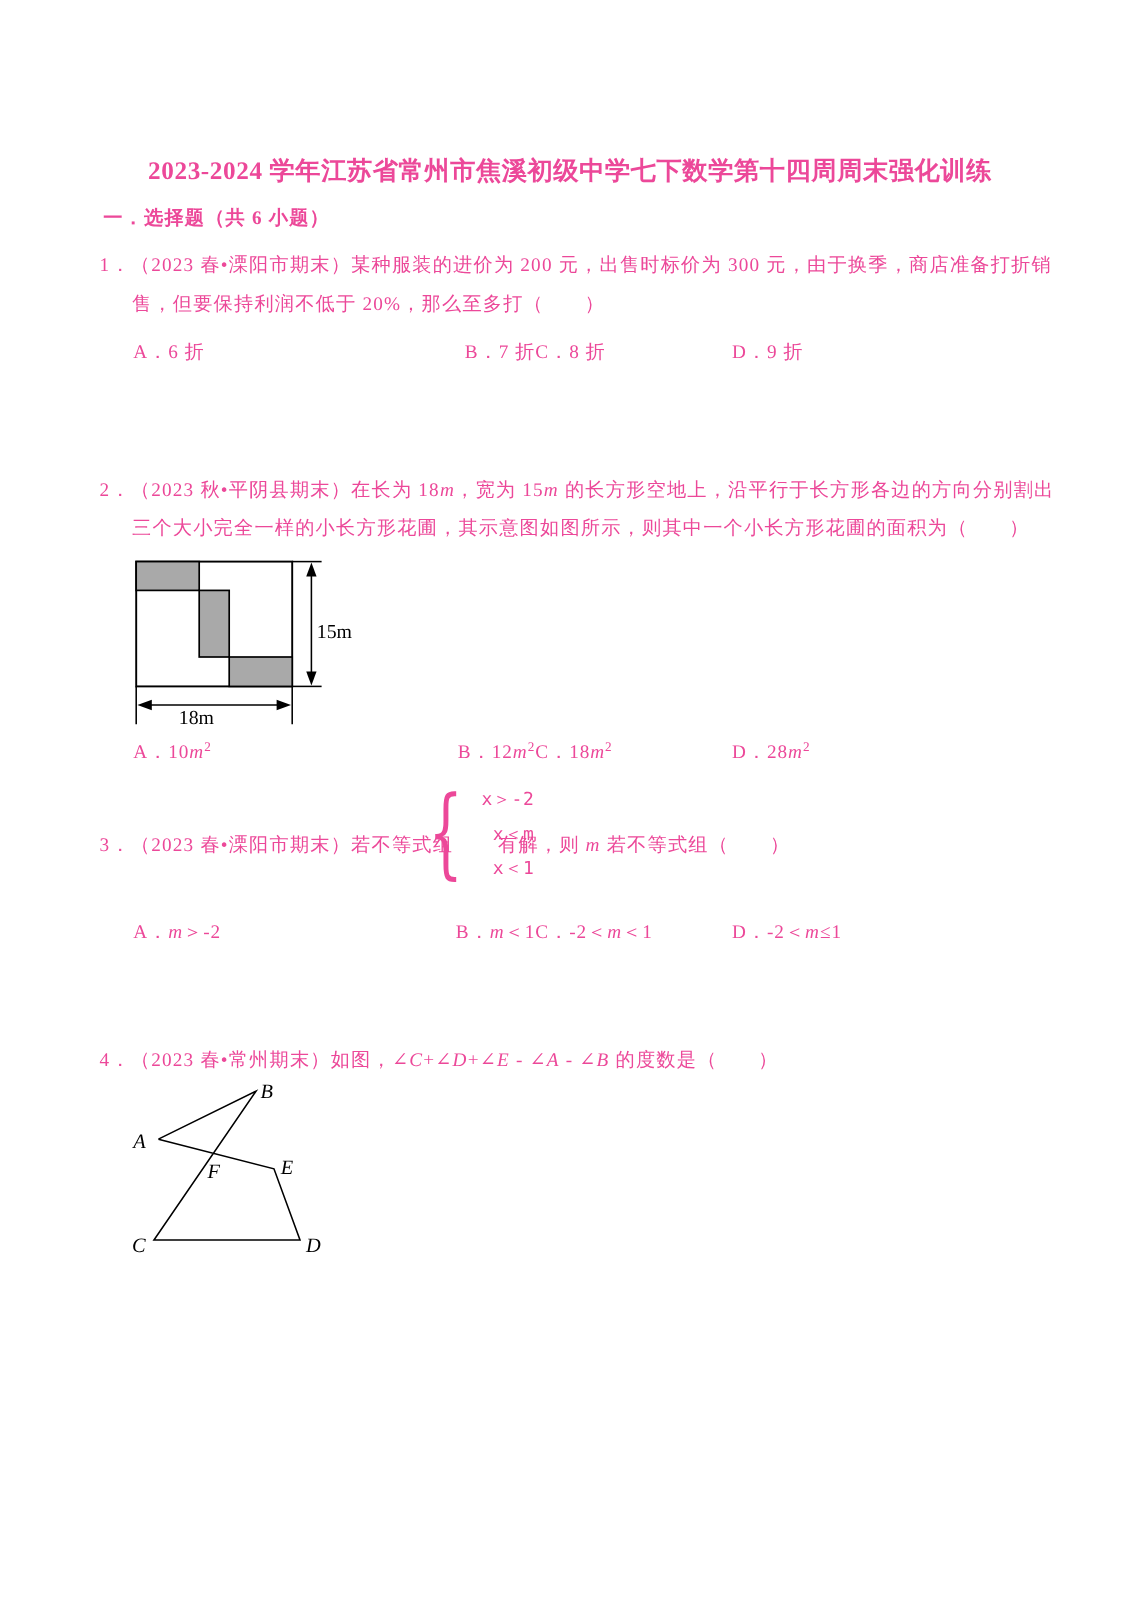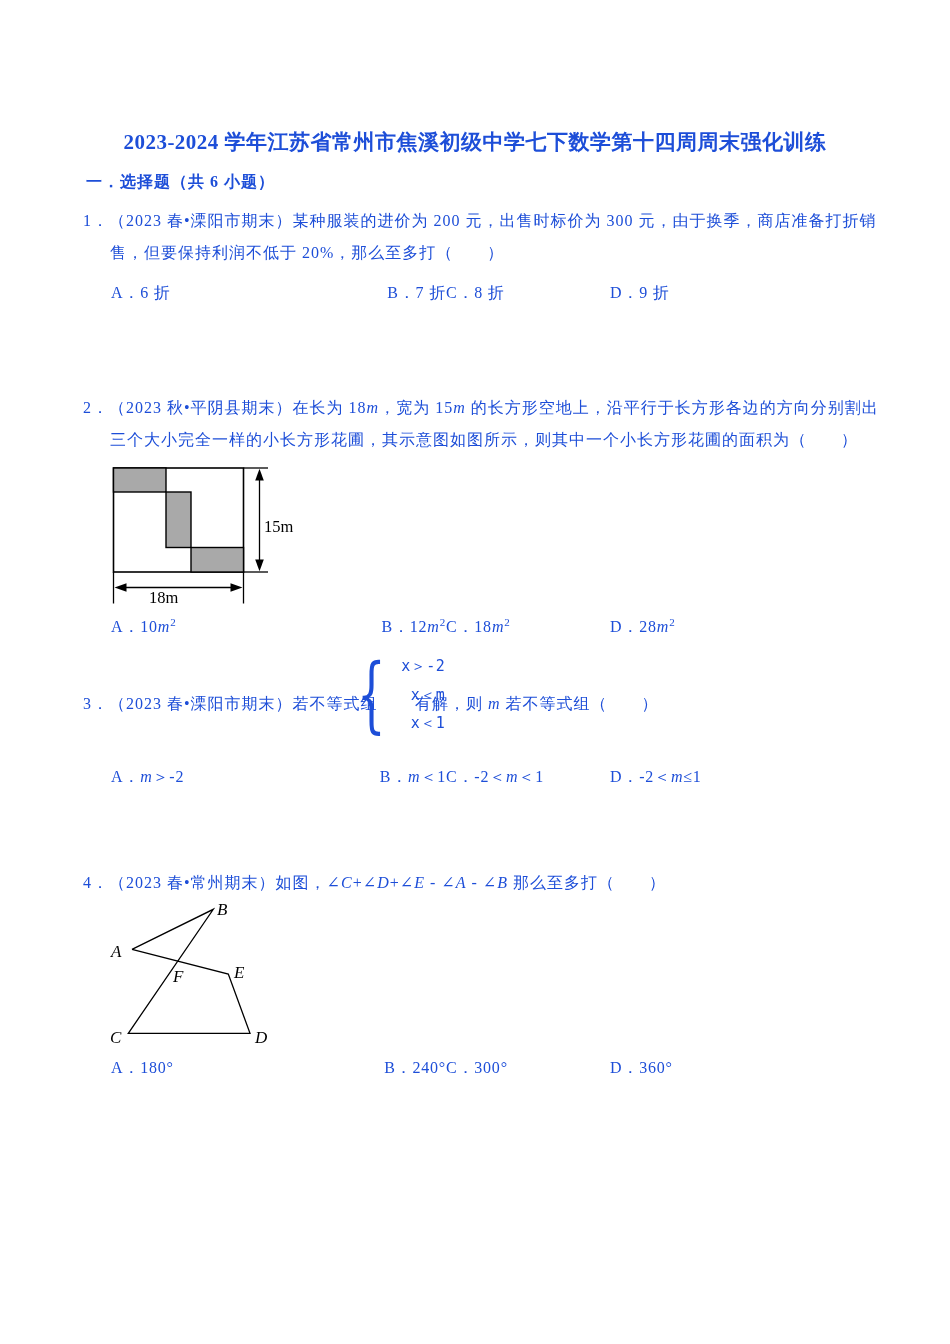--- a/index.html
+++ b/index.html
@@ -1,20 +1,20 @@
 <!DOCTYPE html>
 <html><head>
 <meta charset="utf-8">
 <style>
   html,body{margin:0;padding:0;background:#ffffff;}
   .page{
     position:relative;
     width:950px;height:1344px;
     background:#ffffff;
-    color:#1d4ed8;
+    color:#ec4899;
     font-family:"Liberation Serif","DejaVu Serif",serif;
     overflow:hidden;
   }
   .abs{position:absolute;white-space:nowrap;}
   .title{
     top:128px;left:0;width:950px;
     text-align:center;
     font-size:21px;font-weight:bold;
     letter-spacing:0.5px;
   }
@@ -114,30 +114,27 @@
     </span>
   </div>
   <div class="abs line" style="left:415px;top:694px">
     <span>有解，则 </span><span class="it">m</span><span> 若不等式组（　　）</span>
   </div>
   <div class="abs opt-row" style="top:767px">
     <span class="opt c1"><span>A．</span><span class="it">m</span><span>＞-2</span></span><span class="opt c2"><span>B．</span><span class="it">m</span><span>＜1</span></span><span class="opt c3"><span>C．-2＜</span><span class="it">m</span><span>＜1</span></span><span class="opt"><span>D．-2＜</span><span class="it">m</span><span>≤1</span></span>
   </div>
 
   <div class="abs line qnum-left" style="top:873px">
-    <span>4．（2023 春•常州期末）如图，∠</span><span class="it">C</span><span>+∠</span><span class="it">D</span><span>+∠</span><span class="it">E</span><span> - ∠</span><span class="it">A</span><span> - ∠</span><span class="it">B</span><span> 那么至多打（　　）</span>
+    <span>4．（2023 春•常州期末）如图，∠</span><span class="it">C</span><span>+∠</span><span class="it">D</span><span>+∠</span><span class="it">E</span><span> - ∠</span><span class="it">A</span><span> - ∠</span><span class="it">B</span><span> 的度数是（　　）</span>
   </div>
 
   <svg style="left:103px;top:893px" width="180" height="158" viewBox="103 893 180 158">
     <polyline points="132,949.3 213.3,909.3 128.3,1033.3 250,1033.3 228.3,974 132,949.3" fill="none" stroke="#000" stroke-width="1.3"></polyline>
     <text class="vertex-label" x="217" y="915">B</text>
     <text class="vertex-label" x="111" y="957">A</text>
     <text class="vertex-label" x="173" y="982">F</text>
     <text class="vertex-label" x="234" y="978">E</text>
     <text class="vertex-label" x="110" y="1043">C</text>
     <text class="vertex-label" x="255" y="1043">D</text>
   </svg>
 
-  <div class="abs opt-row" style="top:1058px">
-    <span class="opt c1">A．180°</span><span class="opt c2">B．240°</span><span class="opt c3">C．300°</span><span class="opt">D．360°</span>
-  </div>
 
 </div>
 
 </body></html>

